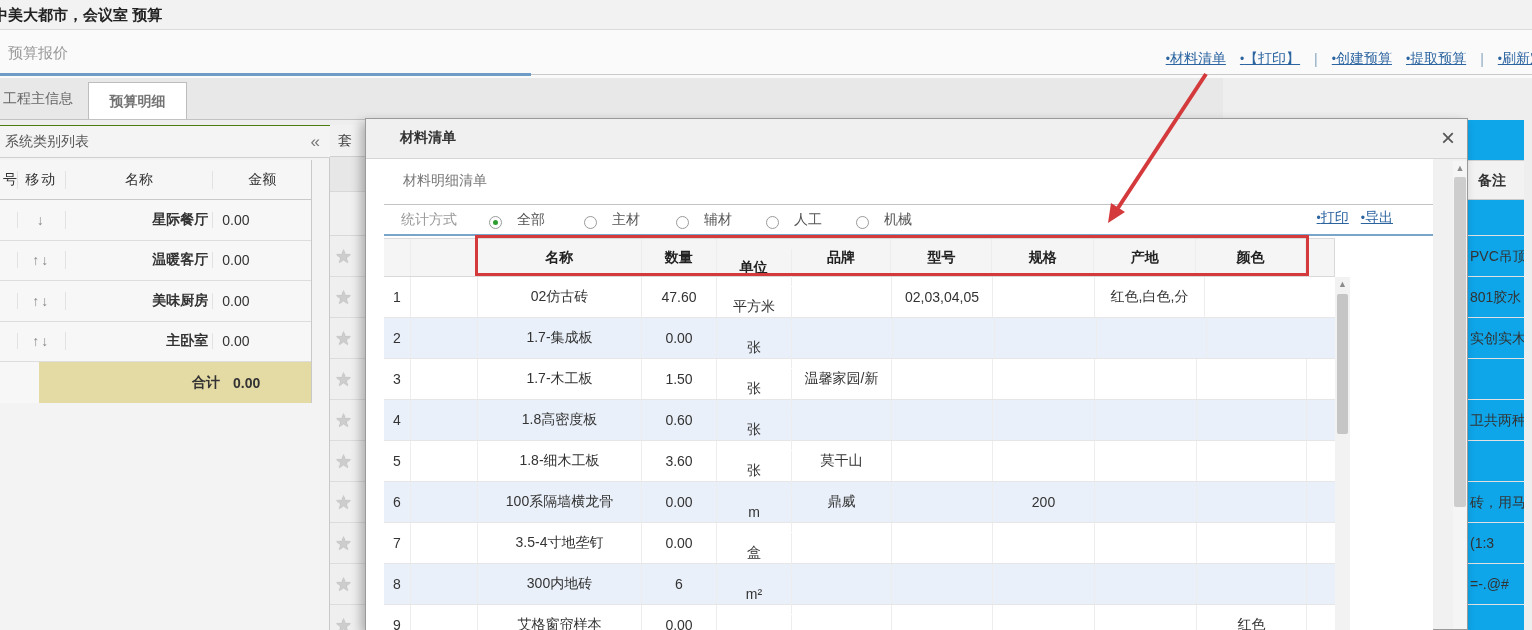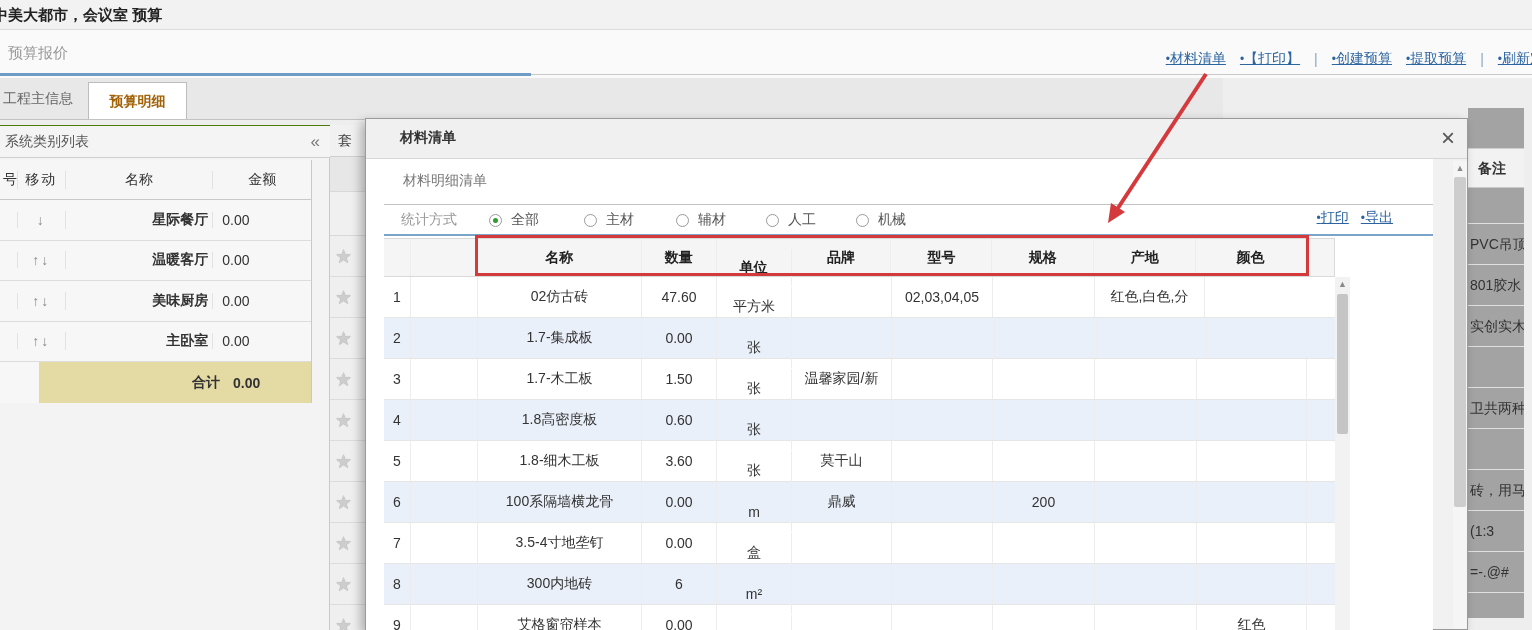--- a/index.html
+++ b/index.html
@@ -19,21 +19,21 @@
   .toolbar .accent-line { position:absolute; left:0; top:43px; width:531px; height:3px; background:#6f9cc4; }
   .toolbar .grey-line { position:absolute; left:531px; top:44px; width:1001px; height:1px; background:#c9c9c9; }
   .toolbar .links { position:absolute; right:-26px; top:20px; display:flex; gap:14px; white-space:nowrap; align-items:center; }
   .lnk { color:#2c64a0; text-decoration:underline; cursor:pointer; font-size:14px; }
   .lnk .b { font-size:12px; }
   .sep { color:#8aa7c0; text-decoration:none; }
   
   .tabsbar { position:absolute; left:0; top:78px; width:1223px; height:42px; background:#e8e8e8; border-bottom:1px solid #c2c2c2; overflow:hidden; }
   .tab-inactive { position:absolute; left:-12px; top:12px; width:100px; color:#666; text-align:center; cursor:pointer; }
   .tab-active { position:absolute; left:88px; top:4px; width:99px; height:38px; background:#fff;
-    border:1px solid #bdbdbd; border-bottom:none; font-weight:bold; color:#a16207;
+    border:1px solid #bdbdbd; border-bottom:none; font-weight:bold; color:#737373;
     text-align:center; line-height:36px; cursor:pointer; }
   
   .left-panel { position:absolute; left:0; top:125px; width:330px; height:505px; background:#f3f3f3; border-right:1px solid #c9c9c9; }
   .lp-header { position:absolute; left:0; top:0; width:330px; height:33px; background:#f4f4f4;
     border-top:1px solid #4d7c0f; border-bottom:1px solid #cfcfcf; line-height:31px; padding-left:5px; color:#555; }
   .lp-collapse { position:absolute; right:10px; top:0; font-size:17px; color:#777; cursor:pointer; line-height:31px; }
   .lp-table { position:absolute; left:0; top:35px; width:312px; border-right:1px solid #c9c9c9; background:#f7f7f7; }
   .lp-hrow { display:flex; height:40px; background:#f6f6f6; border-bottom:1px solid #c9c9c9; align-items:center; }
   .lp-row  { display:flex; height:40.5px; border-bottom:1px solid #ddd; align-items:center; background:#f7f7f7; }
   .lp-total{ display:flex; height:41px; align-items:center; background:#e4daa4; font-weight:bold;margin-left:39px; }
@@ -44,41 +44,41 @@
   .lp-hrow .c-name, .lp-hrow .c-move, .lp-hrow .c-amt { font-weight:normal; color:#333; text-align:center; padding:0; }
   
   .mid-col { position:absolute; left:330px; top:125px; width:58px; height:505px; background:#efefef; overflow:hidden; }
   .mid-header { position:absolute; left:0; top:0; width:58px; height:32px; line-height:30px; padding-left:8px; color:#444; border-bottom:1px solid #cfcfcf; background:#f1f1f1; }
   .mid-cellA { position:absolute; left:0; top:32px; width:58px; height:35px; background:#e7e7e7; border-bottom:1px solid #d8d8d8; }
   .mid-cellB { position:absolute; left:0; top:67px; width:58px; height:44px; background:#f0f0f0; border-bottom:1px solid #d8d8d8; }
   .mid-stars { position:absolute; left:0; top:111px; width:58px; }
   .star-row { height:41px; border-bottom:1px solid #dcdcdc; display:flex; align-items:center; }
   .star { color:#cdcdcd; font-size:19px; padding-left:5px; text-shadow:0 0 1px #9a9a9a; cursor:pointer; }
   
-  .right-panel { position:absolute; left:1468px; top:108px; width:56px; height:510px; background:#a3a3a3; overflow:hidden; }
+  .right-panel { position:absolute; left:1468px; top:120px; width:56px; height:510px; background:#0ea5e9; overflow:hidden; }
   .rp-header { position:absolute; left:0; top:40px; width:64px; height:40px; background:#f2f2f2;
     border-top:1px solid #cfcfcf; border-bottom:1px solid #c9c9c9; font-weight:bold; line-height:38px; padding-left:10px; }
   .rp-empty { position:absolute; left:0; top:80px; width:64px; height:36px; border-bottom:1px solid #e0e0e0; }
   .rp-rows { position:absolute; left:0; top:116px; width:64px; }
   .rp-row { height:41px; border-bottom:1px solid #e0e0e0; line-height:41px; padding-left:2px; white-space:nowrap; color:#333; }
   
   .modal { position:absolute; left:365px; top:118px; width:1103px; height:512px; background:#f1f1f1;
     border:1px solid #9a9a9a; box-shadow:-4px 4px 10px rgba(0,0,0,0.28); z-index:10; }
   .modal-titlebar { position:absolute; left:0; top:0; width:100%; height:40px; background:#f0f0f0; border-bottom:1px solid #d6d6d6; }
   .modal-title { position:absolute; left:34px; top:10px; font-weight:bold; color:#333; }
   .modal-close { position:absolute; right:12px; top:4px; font-size:24px; color:#555; cursor:pointer; line-height:30px; }
   .modal-content { position:absolute; left:0; top:40px; width:1067px; height:472px; background:#fff; overflow:hidden; }
   .mtab-strip-border { position:absolute; left:18px; top:45px; width:1049px; height:1px; background:#c3c3c3; }
   .mtab-inactive { position:absolute; left:18px; top:13px; width:122px; text-align:center; color:#777; cursor:pointer; }
   .mtab-active { position:absolute; left:143px; top:6px; width:118px; height:40px; background:#fff;
     border:1px solid #c3c3c3; border-bottom:1px solid #fff; font-weight:bold; font-size:15px;
     text-align:center; line-height:38px; cursor:pointer; z-index:2; }
   .stat-row { position:absolute; left:0; top:47px; width:1067px; height:28px; }
   .stat-label { position:absolute; left:35px; top:5px; color:#999; }
-  .radio { position:absolute; top:5px; display:flex; align-items:center; gap:9px; cursor:pointer; color:#555; }
+  .radio { position:absolute; top:5px; display:flex; align-items:flex-end; gap:15px; cursor:pointer; color:#555; }
   .rdot { width:13px; height:13px; border:1px solid #9a9a9a; border-radius:50%; background:#fff; position:relative; }
   .radio.selected .rdot::after { content:""; position:absolute; left:3px; top:3px; width:5px; height:5px; border-radius:50%; background:#2f9e2f; }
   .modal-actions { position:absolute; right:40px; top:50px; display:flex; gap:12px; }
   .maccent-line { position:absolute; left:18px; top:75px; width:1049px; height:2px; background:#7aa5c8; }
   
   .mtable { position:absolute; left:18px; top:79px; width:951px; }
   .mhead { display:flex; height:39px; background:#f5f5f5; border:1px solid #d9d9d9; border-left:none; align-items:center; font-weight:bold; color:#222; }
   .mrow { display:flex; height:41px; border-bottom:1px solid #e6e6e6; align-items:center; background:#fff; }
   .mtable .mrow:nth-of-type(even) { background:#eaf0fa; }
   .mc { text-align:center; overflow:hidden; white-space:nowrap; border-right:1px solid #ededed; height:100%; display:flex; align-items:center; justify-content:center; }

